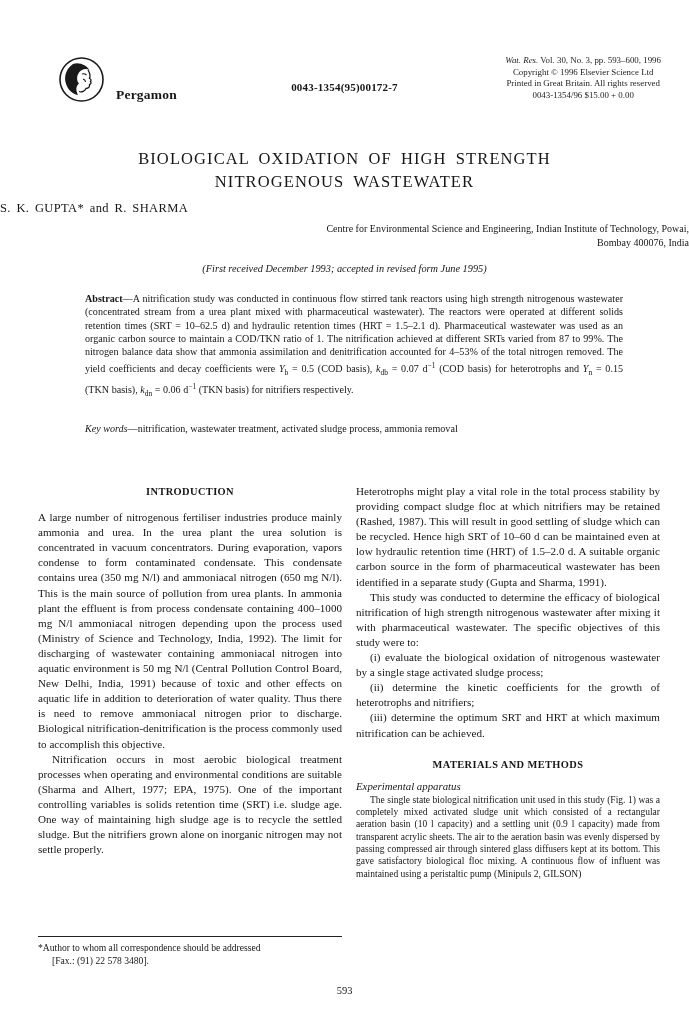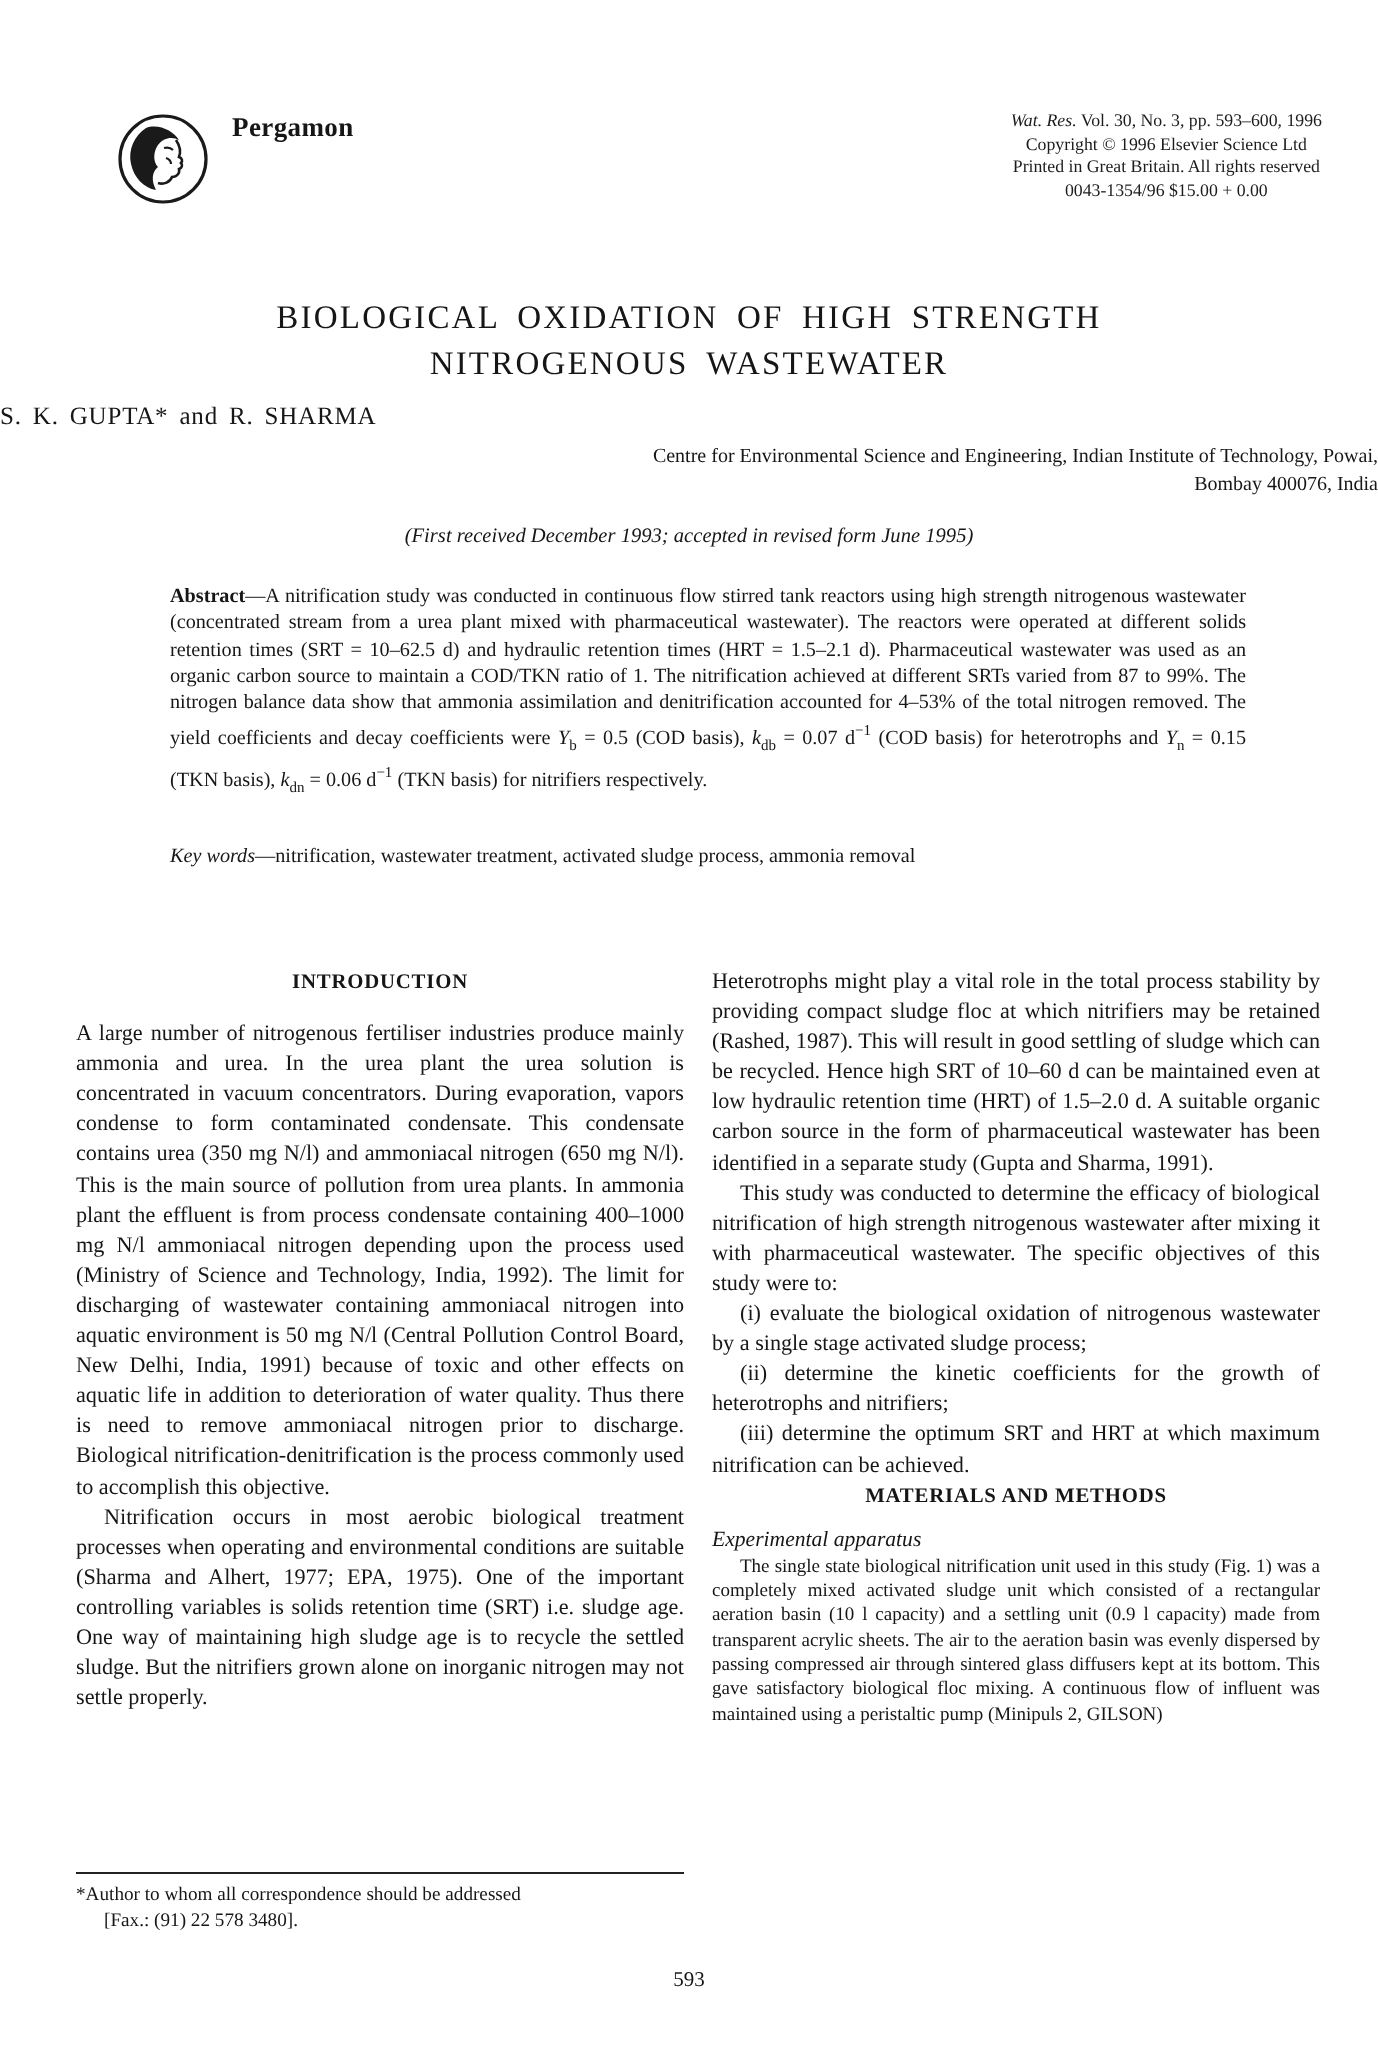--- a/index.html
+++ b/index.html
@@ -8,42 +8,42 @@
     position:relative;
     width:689px; height:1024px;
     margin:0 auto;
     background:#ffffff;
     color:#161616;
     font-family:"Liberation Serif", serif;
     overflow:hidden;
   }
   
   .header { position:absolute; top:54px; left:0; width:689px; height:64px; }
-  .header-left { position:absolute; left:58px; top:2px; display:flex; align-items:flex-start; gap:11px; }
+  .header-left { position:absolute; left:58px; top:2px; display:flex; align-items:flex-end; gap:11px; }
   .logo { width:47px; height:47px; }
   .publisher { font-size:13.5px; font-weight:bold; letter-spacing:0.2px; }
   .header-code { position:absolute; left:0; right:0; top:27px; text-align:center; font-weight:bold; font-size:11px; letter-spacing:0.2px; }
   .header-right { position:absolute; right:28px; top:1px; text-align:center; font-size:8.9px; line-height:11.7px; color:#1c1c1c; }
   
   .title { position:absolute; top:147px; left:0; width:100%; text-align:center;
            font-size:16.5px; font-weight:normal; letter-spacing:1.1px; word-spacing:4px; line-height:23px; }
   .authors { position:absolute; top:201px; left:0; width:100%; text-align:left; font-size:12.5px; letter-spacing:0.4px; word-spacing:2px; }
   .affiliation { position:absolute; top:222px; left:0; width:100%; text-align:right; font-size:10px; line-height:13.5px; }
   .received { position:absolute; top:263px; left:0; width:100%; text-align:center; font-style:italic; font-size:10.3px; }
   
   .abstract { position:absolute; top:292px; left:85px; width:538px; font-size:10.1px; line-height:13.3px; text-align:justify; }
   .abstract b { font-weight:bold; }
   .abstract sub, .abstract sup { font-size:7.5px; }
   .keywords { position:absolute; top:423px; left:85px; width:538px; font-size:10.1px; }
   .keywords i { font-style:italic; }
   
   .columns { position:absolute; top:484px; left:38px; width:622px; display:flex; gap:14px; }
   .col { width:304px; font-size:11.1px; line-height:15.1px; text-align:justify; }
   .sec-heading { text-align:center; font-weight:bold; font-size:10.4px; letter-spacing:0.4px; margin-bottom:11px; }
-  .methods-heading { text-align:center; font-weight:bold; font-size:10.4px; letter-spacing:0.4px; margin-bottom:7px; }
+  .methods-heading { text-align:center; font-weight:bold; font-size:10.4px; letter-spacing:0.4px; margin-top:16px; margin-bottom:7px; }
   .sub-heading { font-style:italic; font-weight:normal; font-size:10.8px; margin-bottom:0; text-align:left; }
   .bp { text-align:justify; }
   .indent { text-indent:14px; }
   .small { font-size:9.5px; line-height:12.3px; }
   
   .footnote { position:absolute; top:936px; left:38px; width:304px; border-top:1px solid #222;
               padding-top:5px; font-size:9.6px; line-height:12.6px; text-align:justify; }
   .footnote-line2 { padding-left:14px; }
   .pageno { position:absolute; top:985px; left:0; width:100%; text-align:center; font-size:10.5px; }
 </style>
@@ -56,20 +56,21 @@
     <div class="header-left">
       <svg class="logo" viewBox="0 0 47 47" xmlns="http://www.w3.org/2000/svg">
         <circle cx="23.5" cy="23.5" r="21.5" fill="none" stroke="#1a1a1a" stroke-width="1.6"></circle>
         <path fill="#1a1a1a" d="M15,8 C9,12 6,19 7.5,26 C9,33 14,38 20,39 C17.5,34 18,30 21,27.5 C18.5,25 18.5,20 21,16.5 C23.5,13 28,12 31.5,14 C29,9.5 21,5.5 15,8 Z"></path>
         <path fill="none" stroke="#1a1a1a" stroke-width="1.3" d="M30,14 C32,17 32.5,20 31.5,22.5 C33,23 33.5,24.5 32.5,25.5 C33.5,26.5 33,28 31.5,28.5 C32,30.5 30.5,32.5 28,32.5 C27,35 24,36.5 21,35.5"></path>
         <path fill="none" stroke="#1a1a1a" stroke-width="1.1" d="M24,18 C26,17.5 27.5,18 28.5,19"></path>
         <path fill="none" stroke="#1a1a1a" stroke-width="1.1" d="M25,23 C26.5,23.5 27.5,24.5 27.5,26"></path>
       </svg>
       <span class="publisher">Pergamon</span>
     </div>
+    <div class="header-code">0043-1354(95)00172-7</div>
     <div class="header-right">
       <div><i>Wat. Res.</i><span> Vol. 30, No. 3, pp. 593–600, 1996</span></div>
       <div>Copyright © 1996 Elsevier Science Ltd</div>
       <div>Printed in Great Britain. All rights reserved</div>
       <div>0043-1354/96 $15.00 + 0.00</div>
     </div>
   </div>
 
   <h1 class="title">
     <span>BIOLOGICAL OXIDATION OF HIGH STRENGTH</span><br>

